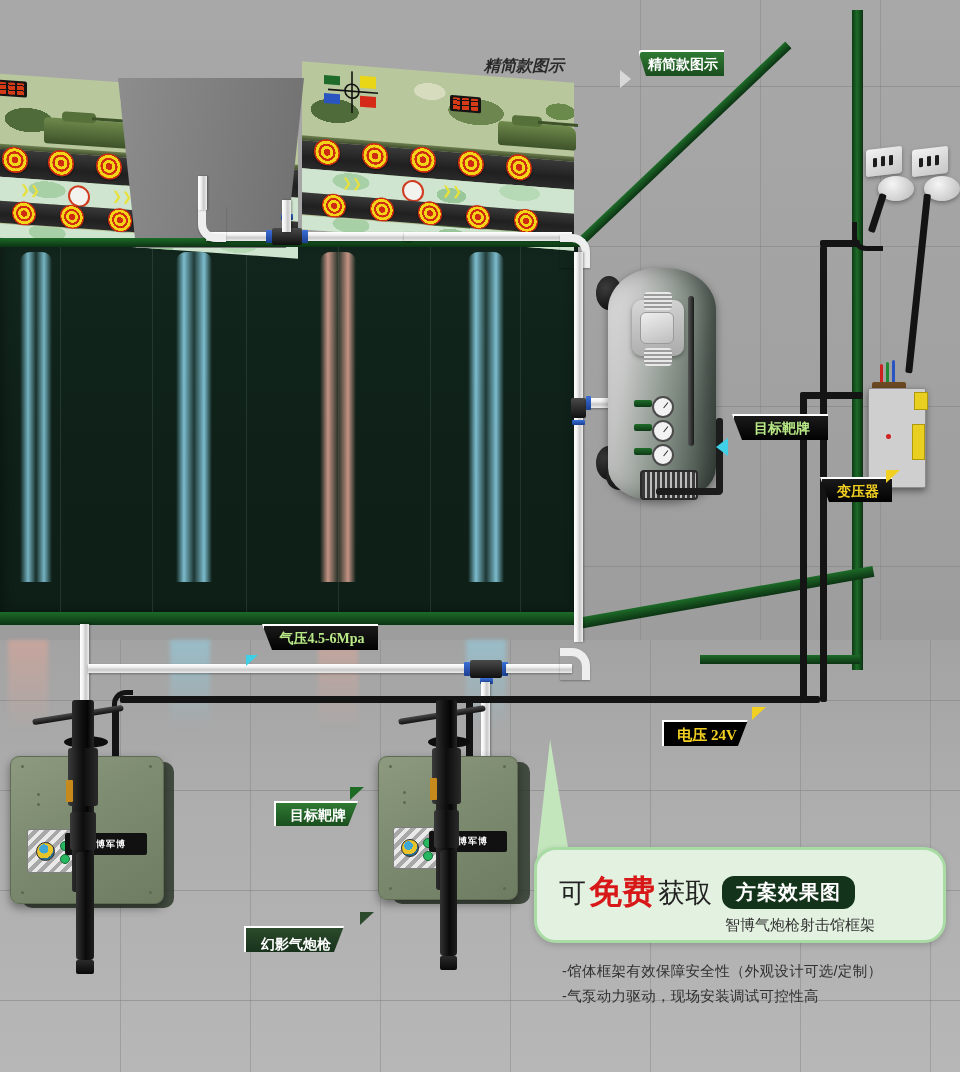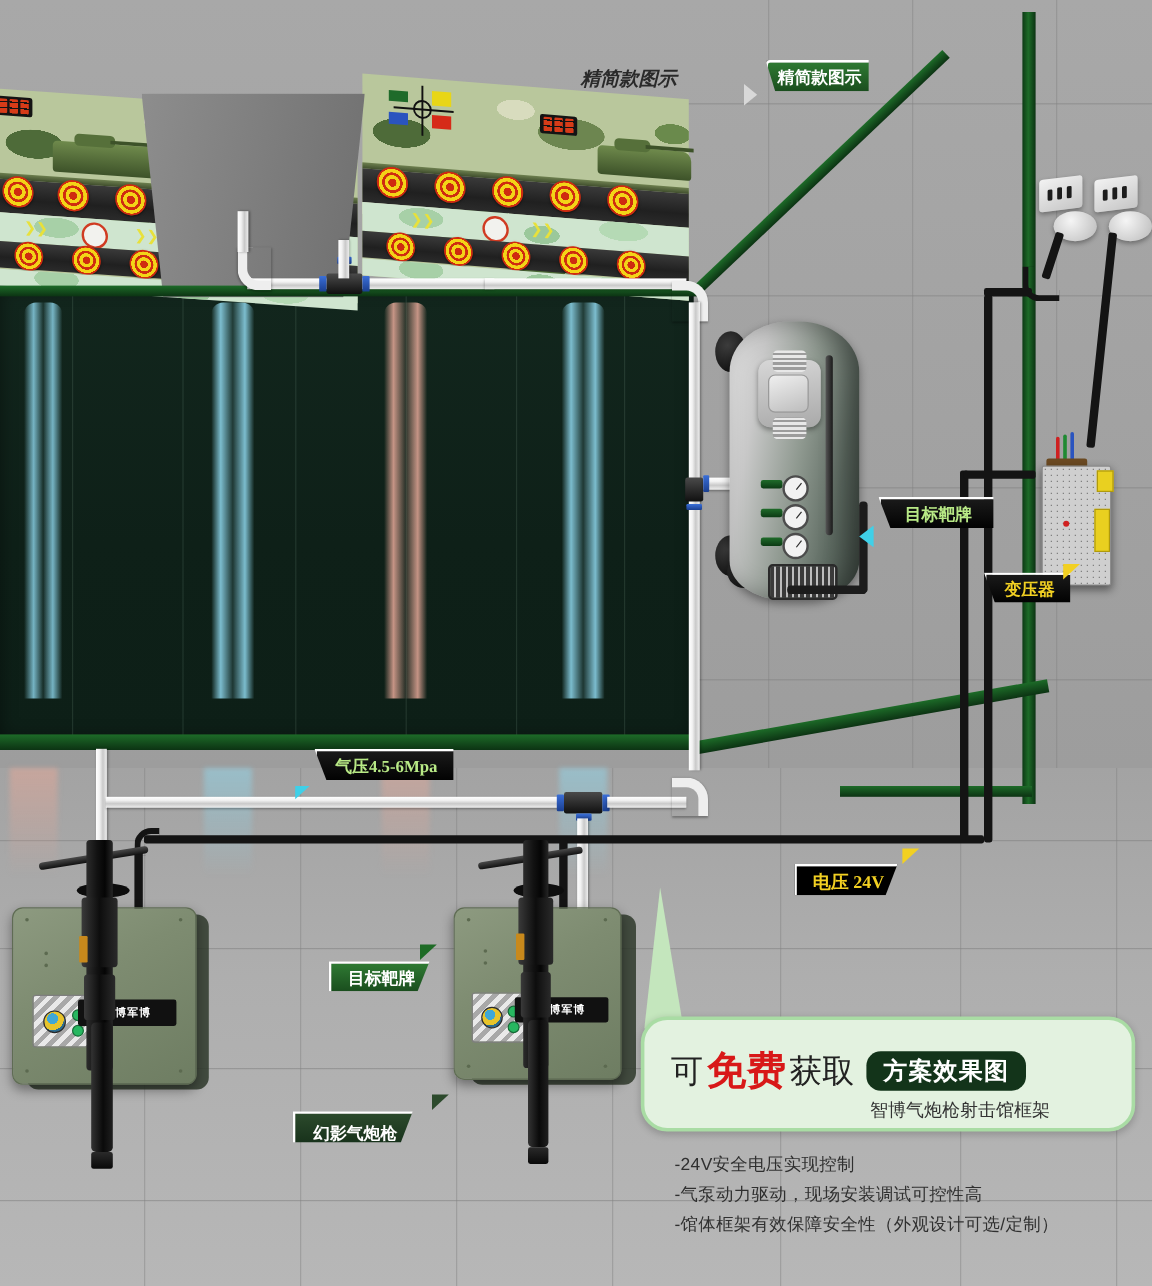--- a/index.html
+++ b/index.html
@@ -534,18 +534,17 @@
     <div class="promo-row">
       <span class="p-k">可</span>
       <span class="p-red">免费</span>
       <span class="p-k">获取</span>
       <span class="p-pill">方案效果图</span>
     </div>
     <div class="promo-sub">智博气炮枪射击馆框架</div>
   </div>
 
   <div class="bullets">
-    <div>-24V安全电压实现控制</div>
+    <div>-馆体框架有效保障安全性（外观设计可选/定制）</div>
     <div>-气泵动力驱动，现场安装调试可控性高</div>
-    <div>-馆体框架有效保障安全性（外观设计可选/定制）</div>
   </div>
 
 </div>
 
 </body></html>

